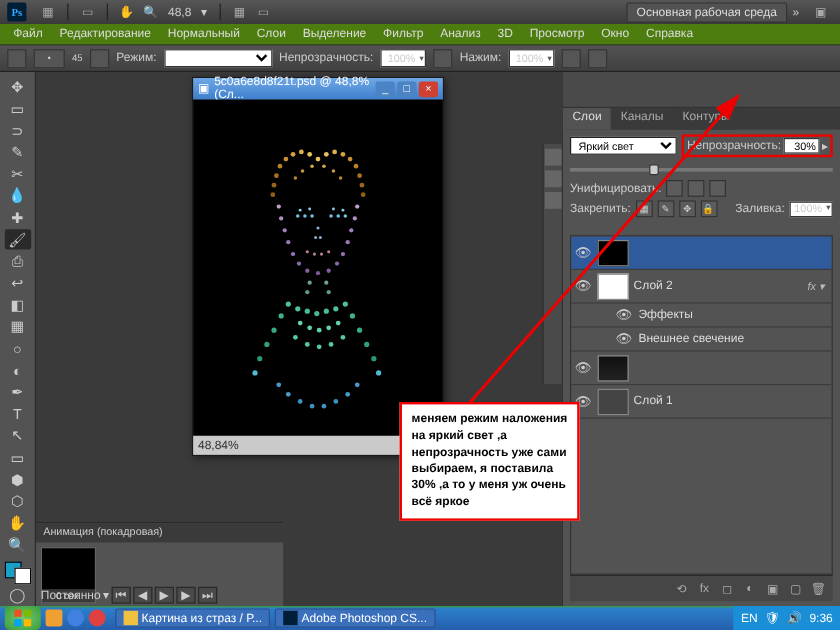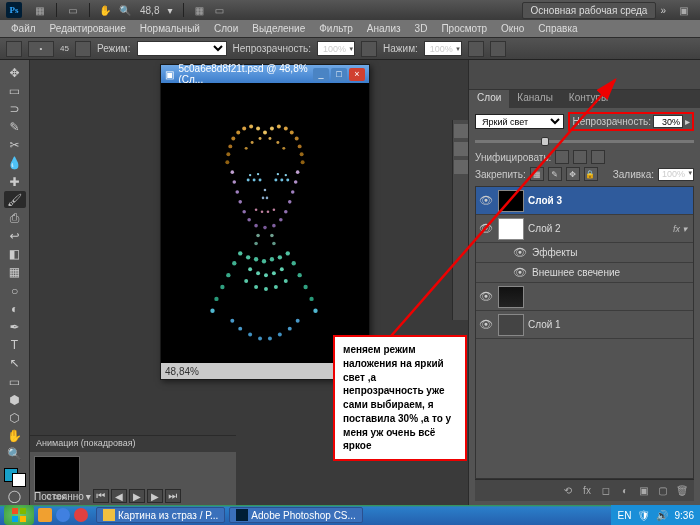--- a/index.html
+++ b/index.html
@@ -3,21 +3,21 @@
 <meta charset="utf-8">
 <style>
 * { margin:0; padding:0; box-sizing:border-box; font-family:Tahoma,sans-serif; font-size:10px; -webkit-user-select:none; user-select:none; }
 body { width:700px; height:525px; background:#464646; overflow:hidden; position:relative; }
 .titlebar { height:20px; background:linear-gradient(#565656,#3a3a3a); display:flex; align-items:center; padding:0 6px; color:#ccc; }
 .ps-logo { width:16px; height:16px; background:#001e36; color:#31a8ff; font-weight:bold; font-size:9px; display:flex; align-items:center; justify-content:center; border-radius:2px; margin-right:8px;font-family:Liberation Serif, serif;}
 .titlebar .sep { width:1px; height:14px; background:#222; margin:0 6px;}
 .titlebar .ico { width:16px; height:16px; display:flex; align-items:center; justify-content:center; color:#aaa; margin:0 2px; cursor:pointer;}
 .titlebar .txt { margin:0 4px; color:#ccc; font-size:10px;}
 .workspace-btn { background:#525252; border:1px solid #333; padding:2px 8px; color:#ddd; border-radius:2px; margin-left:auto; }
-.menubar { height:18px; background:#737373; display:flex; align-items:center; padding:0 4px; border-bottom:1px solid #2c2c2c;}
+.menubar { height:18px; background:#4d7c0f; display:flex; align-items:center; padding:0 4px; border-bottom:1px solid #2c2c2c;}
 .menubar span { color:#ddd; padding:2px 7px; cursor:pointer; font-size:10px;}
 .optbar { height:22px; background:linear-gradient(#535353,#404040); border-bottom:1px solid #222; display:flex; align-items:center; padding:0 6px; gap:6px; color:#ccc;}
 .optbar .brush-ico { width:16px;height:16px; border:1px solid #333; background:#555; }
 .optbar label { font-size:10px; color:#ccc;}
 .optbar select, .optbar .numbox { background:#fff; border:1px solid #333; font-size:9px; height:15px; padding:6px 2px;}
 .optbar .numbox { width:38px; display:inline-flex; align-items:center; justify-content:flex-end; padding-right:8px; position:relative;}
 .optbar .numbox::after { content:"▾"; position:absolute; right:1px; font-size:7px; color:#555;}
 .work-area { position:absolute; top:60px; bottom:20px; left:0; right:0; display:flex; }
 .toolbox { width:30px; background:#535353; border-right:1px solid #2a2a2a; display:flex; flex-direction:column; align-items:center; padding-top:4px; gap:1px;}
 .toolbox .tool { width:22px; height:20px; display:flex; align-items:center; justify-content:center; color:#ccc; font-size:12px; cursor:pointer; border-radius:2px;}
@@ -39,21 +39,21 @@
 .tabs .tab { padding:2px 8px; color:#aaa; font-size:10px; cursor:pointer; background:#3a3a3a;}
 .tabs .tab.active { background:#535353; color:#ddd;}
 .panel-body { padding:4px 6px; color:#ccc; font-size:9px; flex:1; display:flex; flex-direction:column;}
 .row { display:flex; align-items:center; gap:4px; margin-bottom:3px;}
 .blend-select { flex:1; background:#fff; height:15px; border:1px solid #222; font-size:9px; padding:0 2px;}
 .opac-box { border:2px solid #e00; padding:1px 2px; display:flex; align-items:center; gap:2px;}
 .opac-box input { width:30px; height:13px; font-size:9px; border:1px solid #333; text-align:right; padding-right:2px;}
 .slider-area { height:12px; display:flex; align-items:center; margin:1px 0 3px;}
 .slider-area .track { flex:1; height:3px; background:#777; position:relative;}
 .slider-area .thumb { position:absolute; left:30%; top:-3px; width:8px; height:9px; background:#ccc; border:1px solid #333; border-radius:2px;}
-.lock-row { display:flex; align-items:center; gap:4px; font-size:9px; color:#ccc; margin-bottom:5px;}
+.lock-row { display:flex; align-items:center; gap:4px; font-size:9px; color:#ccc; margin-bottom:15px;}
 .lock-row .ico { width:14px; height:14px; border:1px solid #333; background:#5c5c5c; display:flex; align-items:center; justify-content:center; font-size:8px;}
 .fill-label { margin-left:auto;}
 .fill-box { width:36px; height:13px; background:#fff; border:1px solid #333; font-size:9px; text-align:right; padding-right:8px; position:relative;}
 .fill-box::after { content:"▾"; position:absolute; right:1px; font-size:7px; color:#555;}
 .layers-list { flex:1; background:#535353; border:1px solid #333; overflow:auto;}
 .layer-row { display:flex; align-items:center; height:28px; border-bottom:1px solid #3c3c3c; padding:0 2px; gap:4px;}
 .layer-row.selected { background:#2f5b9c; color:#fff;}
 .eye { width:16px; text-align:center; color:#ccc; font-size:11px; cursor:pointer;}
 .thumb-box { width:26px; height:22px; background:#000; border:1px solid #888; flex-shrink:0;}
 .thumb-box.white{background:#fff;}
@@ -74,21 +74,21 @@
 .anim-ctrl { position:absolute; bottom:2px; left:4px; display:flex; gap:2px; align-items:center; color:#ccc; font-size:9px;}
 .anim-ctrl .ab { width:16px; height:14px; background:#4a4a4a; border:1px solid #2a2a2a; display:flex; align-items:center; justify-content:center;}
 .taskbar { position:absolute; bottom:0; left:0; right:0; height:20px; background:linear-gradient(#3a9c3a,#2b7fca 10%,#245fad); display:flex; align-items:center;}
 .start { width:30px; height:20px; background:radial-gradient(#6fc96f,#3a9c3a); border-radius:4px; margin:0 4px; display:flex; align-items:center; justify-content:center;}
 .task-item { height:16px; background:#3a70bb; border:1px solid #2a5090; border-radius:2px; color:#fff; font-size:9px; padding:1px 6px; margin-right:4px; display:flex; align-items:flex-end; gap:3px;}
 .task-item .tico { width:12px; height:12px; }
 .tray { margin-left:auto; height:20px; background:#1a8fd8; display:flex; align-items:center; padding:0 6px; gap:6px; color:#fff; font-size:9px;}
 .sidebar-collapsed { position:absolute; top:60px; right:232px; width:16px; height:200px; background:#4a4a4a; border-left:1px solid #2a2a2a;}
 .sidebar-collapsed .cico { width:14px; height:14px; margin:4px auto; background:#666;}
 
-.annotation-box { position:absolute; left:333px; top:335px; width:134px; background:#fff; border:2px solid #e00; padding:6px 8px; font-size:11px; font-weight:bold; color:#000; line-height:1.25; z-index:50;}
+.annotation-box { position:absolute; left:333px; top:335px; width:150px; background:#fff; border:2px solid #e00; padding:6px 8px; font-size:11px; font-weight:bold; color:#000; line-height:1.25; z-index:50;}
 .arrow-svg { position:absolute; left:330px; top:68px; width:360px; height:290px; z-index:49; pointer-events:none;}
 
 .dots { position:absolute; inset:0;}
 .dots circle { }
 </style>
 </head>
 <body>
 
 <div class="titlebar">
   <div class="ps-logo">Ps</div>
@@ -357,21 +357,20 @@
         <div class="ico">✎</div>
         <div class="ico">✥</div>
         <div class="ico">🔒</div>
         <span class="fill-label">Заливка:</span>
         <div class="fill-box">100%</div>
       </div>
       <div class="layers-list">
         <div class="layer-row selected">
           <div class="eye">👁</div>
           <div class="thumb-box"></div>
-          <span class="layer-name">Слой 3</span>
         </div>
         <div class="layer-row">
           <div class="eye">👁</div>
           <div class="thumb-box white"></div>
           <span class="layer-name">Слой 2</span>
           <span class="fx">fx ▾</span>
         </div>
         <div class="layer-row sub">
           <div class="eye">👁</div>
           <span class="layer-name">Эффекты</span>

